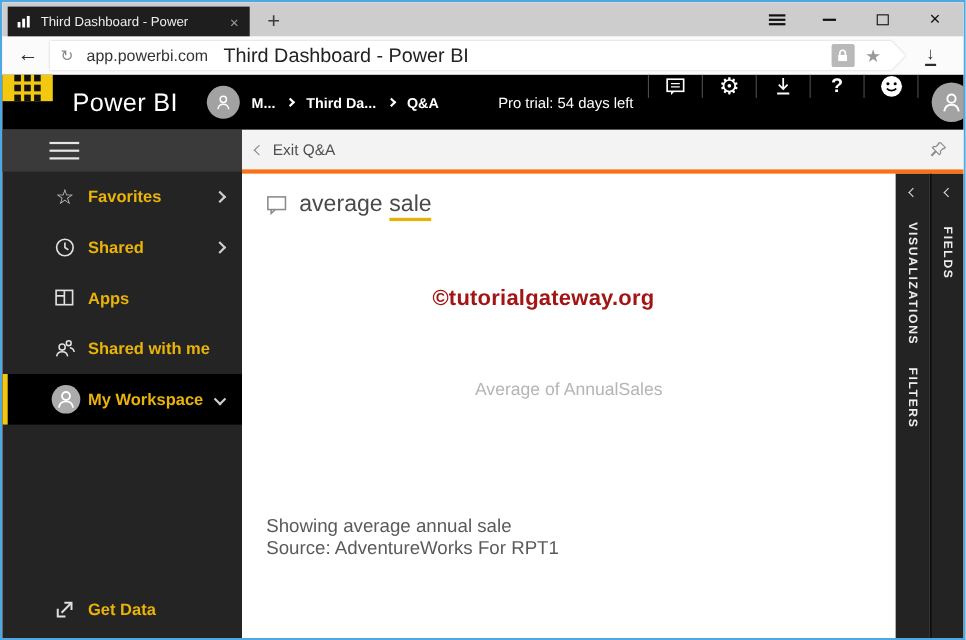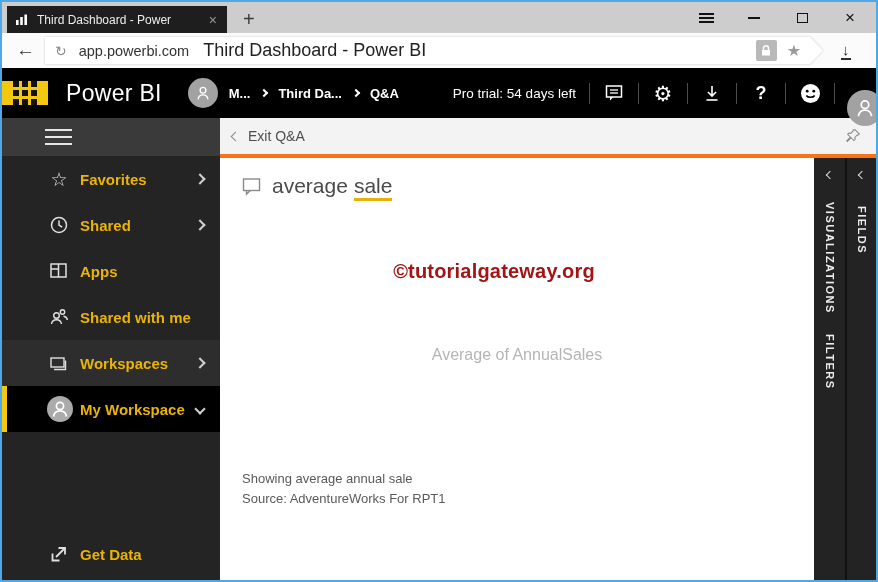--- a/index.html
+++ b/index.html
@@ -33,21 +33,21 @@
   .refresh{font-size:14px;color:#8a8a8a;margin-right:12px;}
   .url{font-size:14.5px;color:#333;}
   .pagetitle{font-size:18px;color:#222;margin-left:14px;}
   .fieldspacer{flex:1;}
   .lockbadge{width:21px;height:21px;background:#b9b9b9;border-radius:2px;display:grid;place-items:center;margin-right:10px;}
   .starbtn{font-size:16px;color:#9a9a9a;margin-right:22px;}
   .dlbtn{margin-left:18px;display:grid;place-items:center;}
   .dlglyph{font-size:15px;color:#2b2b2b;line-height:1;border-bottom:2px solid #2b2b2b;padding:0 1px 1px;}
 
   
-  .pbinav{flex:0 0 50px;background:var(--nav-bg);display:flex;align-items:center;color:#fff;}
+  .pbinav{flex:0 0 50px;background:var(--nav-bg);display:flex;align-items:flex-start;color:#fff;}
   .waffle{width:46px;background:var(--accent-yellow);display:grid;place-items:center;}
   .dots{display:grid;grid-template-columns:repeat(3,6px);grid-auto-rows:6px;gap:3px;}
   .dot{background:#121212;}
   .brand{font-size:23px;font-weight:400;align-self:center;margin:0 26px 0 18px;letter-spacing:.3px;}
   .bc{display:flex;align-items:center;gap:11px;align-self:center;}
   .bc-avatar{width:30px;height:30px;border-radius:50%;background:#a2a2a2;display:grid;place-items:center;overflow:hidden;}
   .bc-item{font-size:13px;font-weight:700;color:#fff;}
   .chev{display:inline-block;width:8px;height:8px;border-right:2px solid currentColor;border-bottom:2px solid currentColor;}
   .chev.r{transform:rotate(-45deg);}
   .chev.d{transform:rotate(45deg);}
@@ -87,21 +87,21 @@
   .pinbtn{margin-left:auto;display:grid;place-items:center;}
   .content{flex:1;display:flex;min-height:0;}
   .canvas{flex:1;background:#fff;position:relative;min-width:0;}
   .qa-row{position:absolute;left:22px;top:16px;display:flex;align-items:center;gap:10px;}
   .qa-text{font-size:21px;color:#4a4a4a;}
   .qa-hl{margin-left:6px;border-bottom:3px solid var(--underline-gold);padding-bottom:1px;}
   .watermark{position:absolute;top:102px;left:0;right:46px;text-align:center;font-size:20px;font-weight:700;color:var(--watermark-red);letter-spacing:.2px;}
   .card{position:absolute;top:179px;left:0;right:0;text-align:center;}
   .card-value{font-size:36px;color:#3d3d3d;letter-spacing:.5px;}
   .card-label{font-size:16px;color:#b5b5b5;margin-top:9px;}
-  .result-info{position:absolute;left:22px;top:311px;font-size:13px;color:#5a5a5a;line-height:20px;}
+  .result-info{position:absolute;left:22px;top:311px;font-size:17px;color:#5a5a5a;line-height:20px;}
 
   
   .panel{flex:0 0 31px;background:var(--panel-bg);display:flex;flex-direction:column;align-items:center;padding-top:14px;}
   .panel.fields{border-left:2px solid #101010;}
   .panel .chev{width:6px;height:6px;border-width:1.5px;color:#dcdcdc;}
   .vlabel{writing-mode:vertical-rl;font-size:11px;font-weight:700;letter-spacing:1.5px;color:#ececec;margin-top:24px;white-space:nowrap;}
   .vlabel.second{margin-top:20px;}
   .panel.fields .vlabel{margin-top:28px;}
 
   svg{display:block;}
@@ -265,30 +265,20 @@
           <svg width="22" height="20" viewBox="0 0 22 20">
             <circle cx="8.5" cy="8.5" r="2.8" fill="none" stroke="#e0e0e0" stroke-width="1.4"></circle>
             <path d="M3.5 17c.4-2.8 2.3-4.2 5-4.2s4.6 1.4 5 4.2" fill="none" stroke="#e0e0e0" stroke-width="1.4"></path>
             <circle cx="14.5" cy="5" r="2.2" fill="none" stroke="#e0e0e0" stroke-width="1.4"></circle>
             <path d="M15.5 9.2c2.2.3 3.6 1.6 3.9 3.8" fill="none" stroke="#e0e0e0" stroke-width="1.4"></path>
           </svg>
         </span>
         <span class="slabel">Shared with me</span>
       </div>
 
-      <div class="sitem hovered">
-        <span class="sicon">
-          <svg width="21" height="18" viewBox="0 0 21 18">
-            <rect x="2" y="4" width="13" height="9" fill="none" stroke="#e0e0e0" stroke-width="1.4"></rect>
-            <path d="M5 15.5h11.5V6.5" fill="none" stroke="#e0e0e0" stroke-width="1.4"></path>
-          </svg>
-        </span>
-        <span class="slabel">Workspaces</span>
-        <span class="chev r"></span>
-      </div>
 
       <div class="sitem selected">
         <span class="sicon">
           <svg width="28" height="28" viewBox="0 0 28 28">
             <circle cx="14" cy="14" r="13" fill="#ababab"></circle>
             <circle cx="14" cy="11" r="3.6" fill="none" stroke="#fff" stroke-width="1.7"></circle>
             <path d="M7.5 21.5c.7-4 3.3-5.6 6.5-5.6s5.8 1.6 6.5 5.6" fill="none" stroke="#fff" stroke-width="1.7"></path>
           </svg>
         </span>
         <span class="slabel">My Workspace</span>

